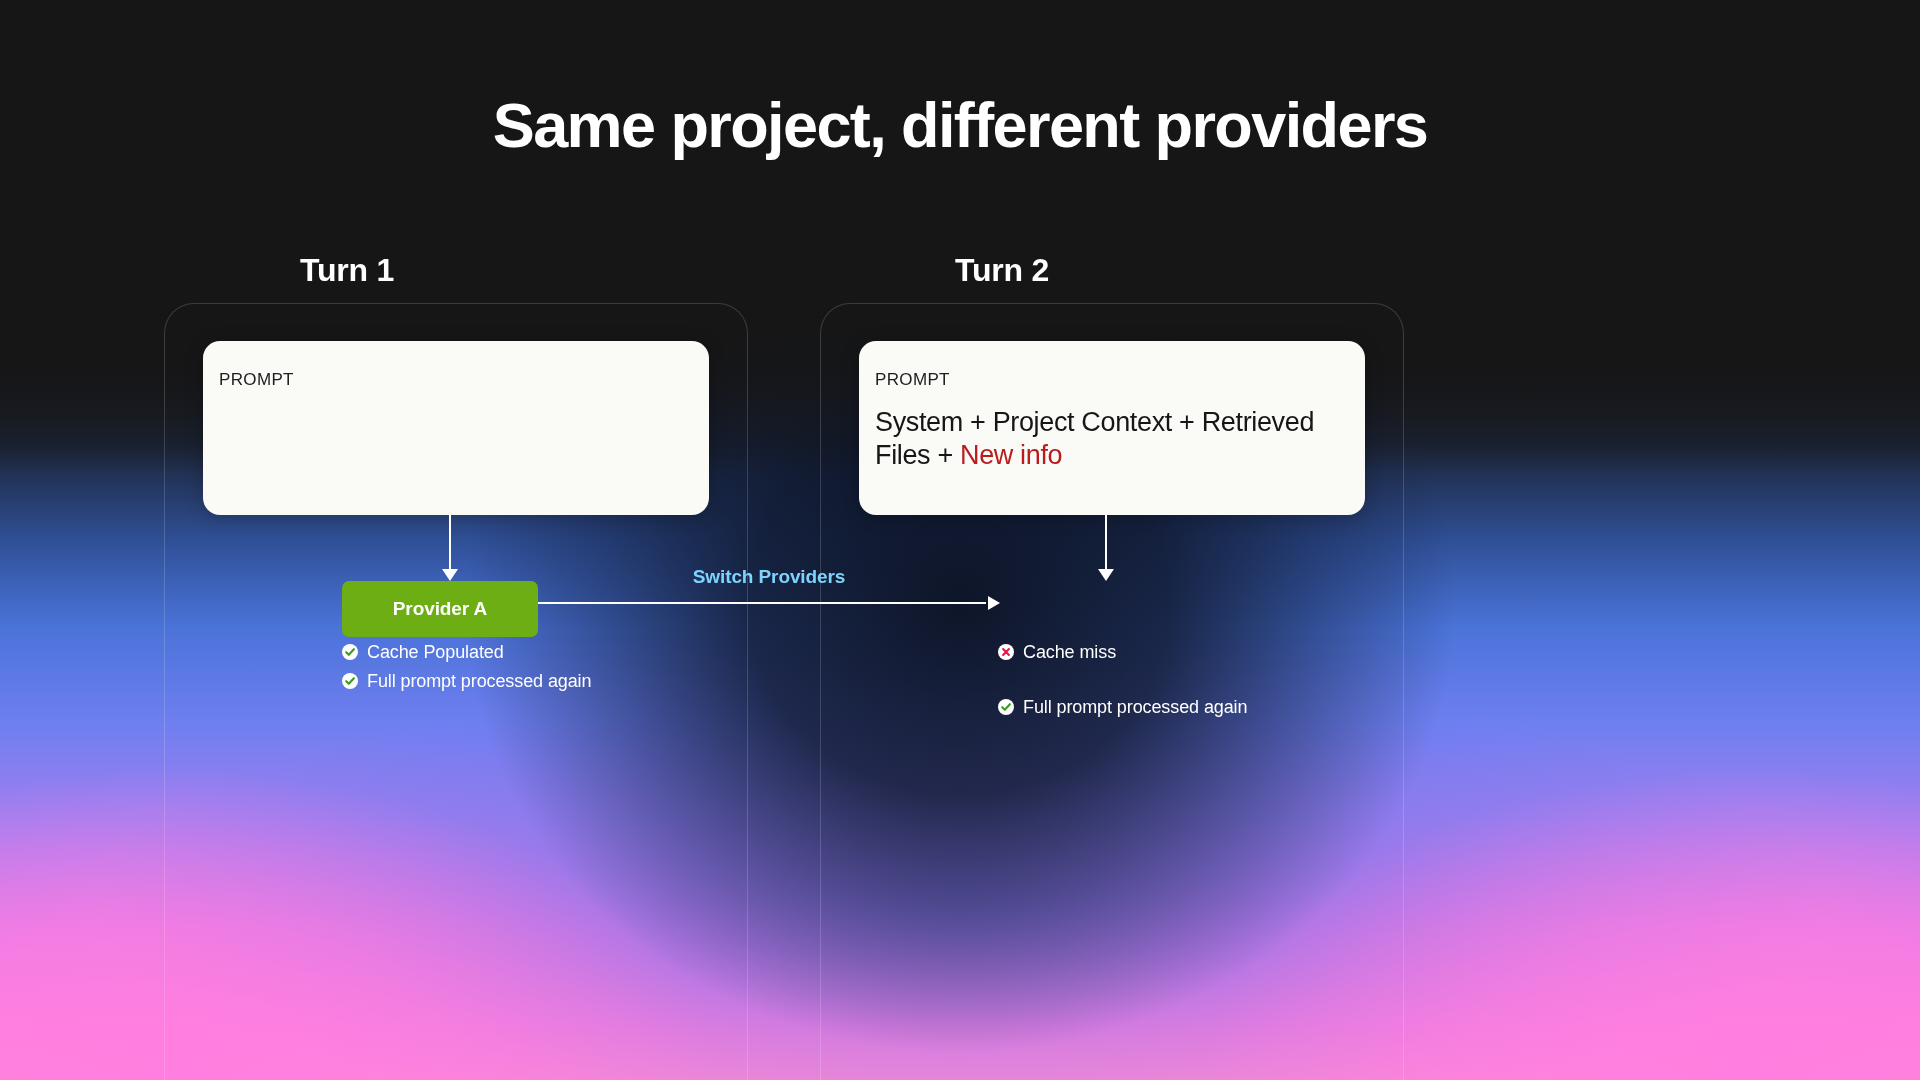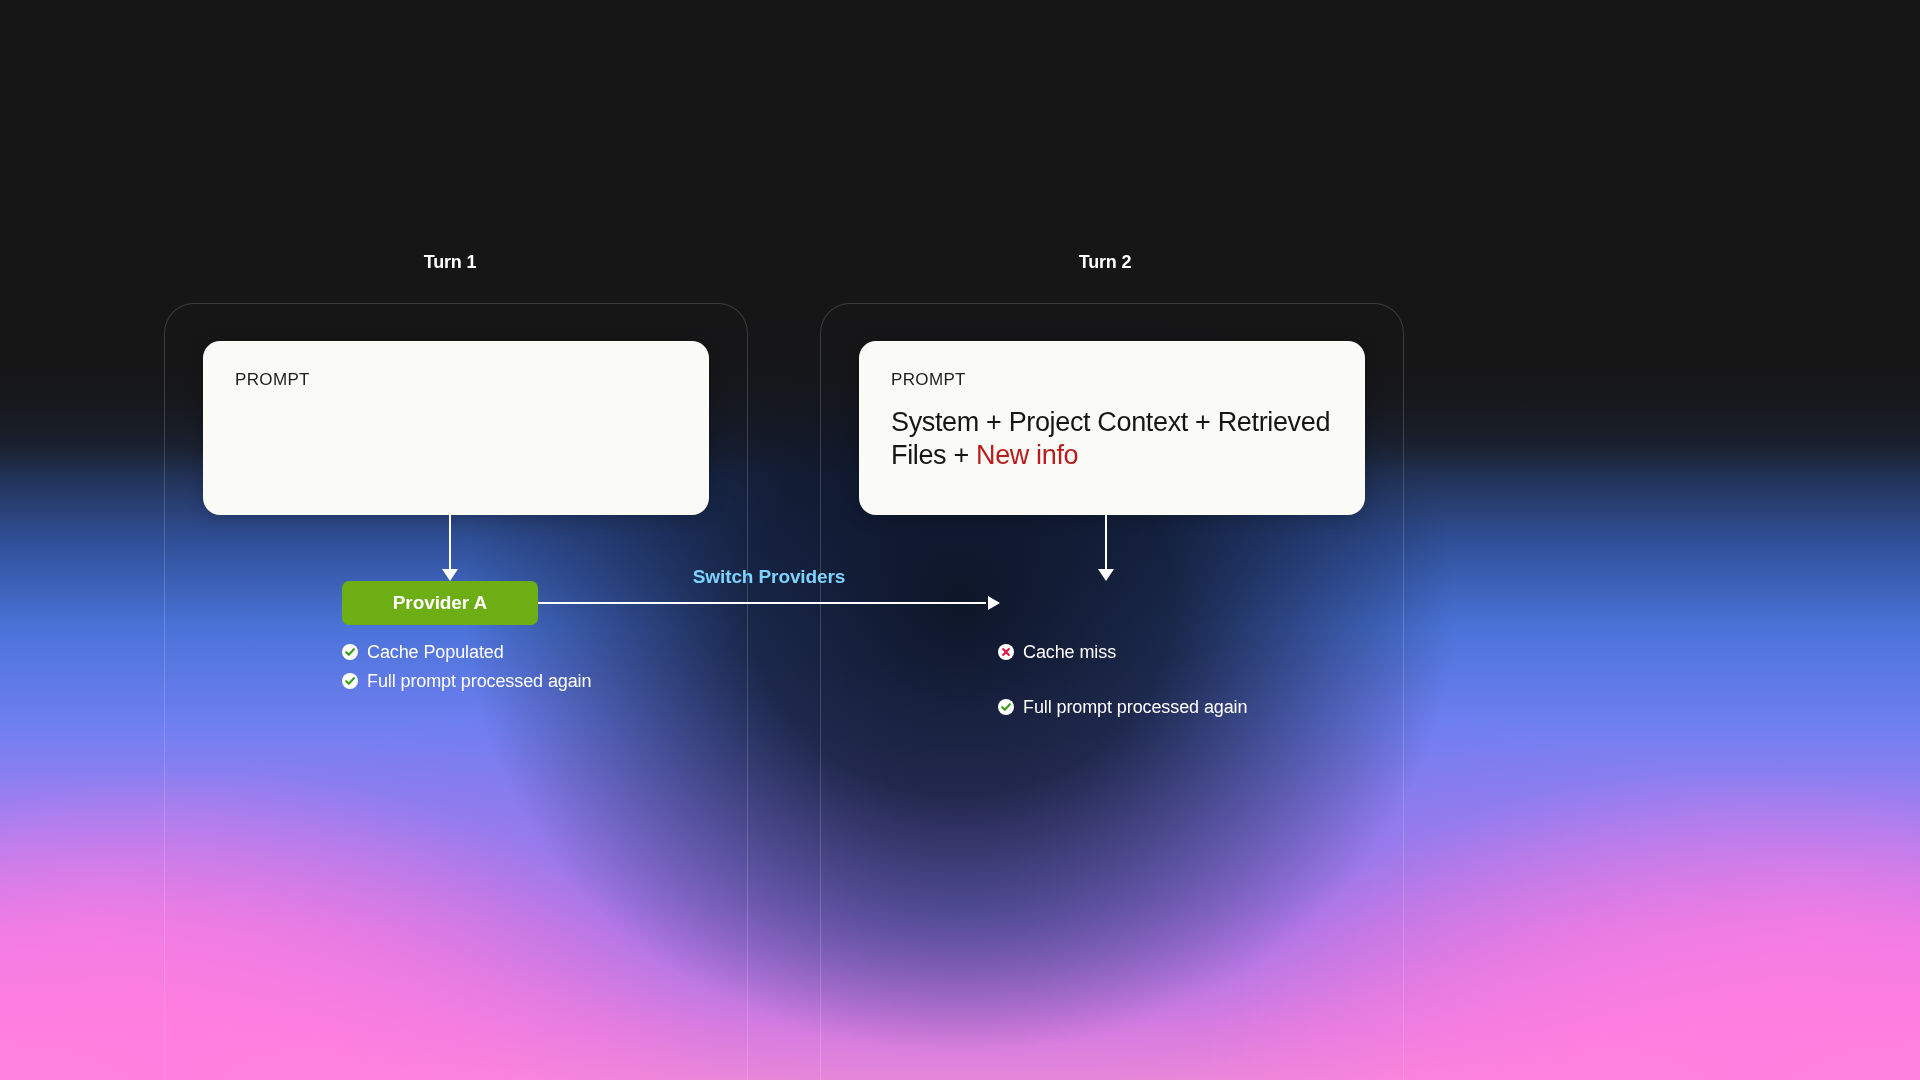--- a/index.html
+++ b/index.html
@@ -82,24 +82,24 @@
     font-weight:700;
     letter-spacing:-1.6px;
     line-height:1.05;
     z-index:30;
   }
 
   
   .turn-label {
     position:absolute;
     color:#ffffff;
-    font-size:18px;
+    font-size:32px;
     font-weight:700;
     letter-spacing:-0.2px;
-    text-align:center;
+    text-align:left;
     z-index:30;
   }
   #turn1-label { top:252px; left:300px; width:300px; }
   #turn2-label { top:252px; left:955px; width:300px; }
 
   
   .panel {
     position:absolute;
     top:303px;
     height:790px;
@@ -112,21 +112,21 @@
   #panel-turn1 { left:164px; width:584px; }
   #panel-turn2 { left:820px; width:584px; }
 
   
   .prompt-card {
     position:absolute;
     top:341px;
     width:506px;
     background:#fafaf7;
     border-radius:17px;
-    padding:30px 26px 30px 32px;
+    padding:30px 26px 30px 16px;
     z-index:20;
     box-shadow:0 2px 18px rgba(0,0,0,0.22);
   }
   #card-turn1 { left:203px; height:174px; }
   #card-turn2 { left:859px; height:174px; }
 
   .prompt-kicker {
     color:#1d1d1f;
     font-size:17px;
     font-weight:400;
@@ -166,21 +166,21 @@
   #arrow-turn1 { left:440px; top:515px; height:66px; }
   #arrow-turn1 .shaft { height:54px; }
   #arrow-turn1 .head  { top:54px; }
   #arrow-turn2 { left:1096px; top:515px; height:66px; }
   #arrow-turn2 .shaft { height:54px; }
   #arrow-turn2 .head  { top:54px; }
 
   
   .provider-pill {
     position:absolute;
-    height:44px;
+    height:56px;
     border-radius:7px;
     display:flex;
     align-items:center;
     justify-content:center;
     color:#ffffff;
     font-size:19px;
     font-weight:700;
     letter-spacing:-0.1px;
     z-index:25;
   }
@@ -257,20 +257,21 @@
 
 <div id="stage">
 
   <div class="bg-layer bg-base"></div>
   <div class="bg-layer bg-blueglow"></div>
   <div class="bg-layer bg-bloom-left"></div>
   <div class="bg-layer bg-bloom-right"></div>
   <div class="bg-layer bg-vignette"></div>
   <div class="bg-layer bg-topband"></div>
 
+  <h1 class="headline">Same project, different providers</h1>
 
   <div class="turn-label" id="turn1-label">Turn 1</div>
   <div class="panel" id="panel-turn1"></div>
 
   <div class="prompt-card" id="card-turn1">
     <div class="prompt-kicker">PROMPT</div>
   </div>
 
   <div class="v-arrow" id="arrow-turn1">
     <div class="shaft"></div>

